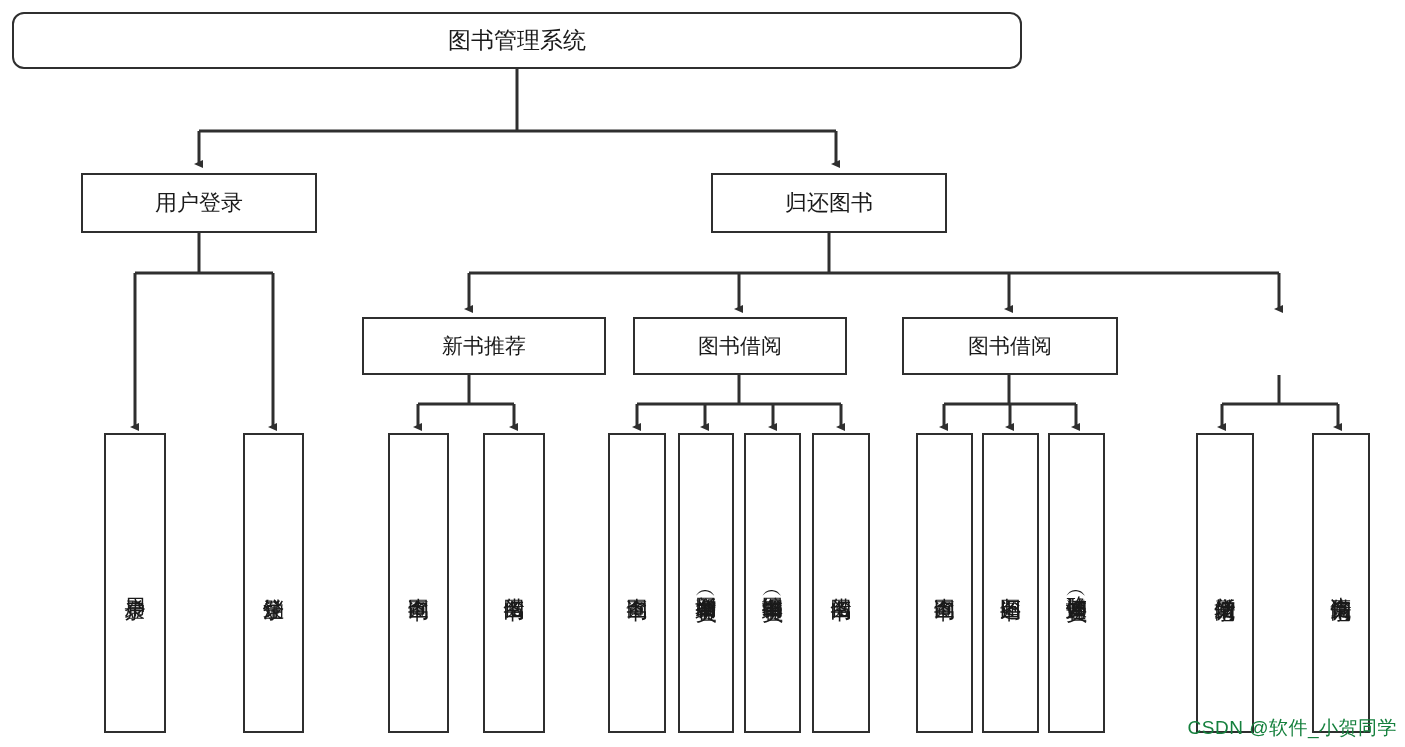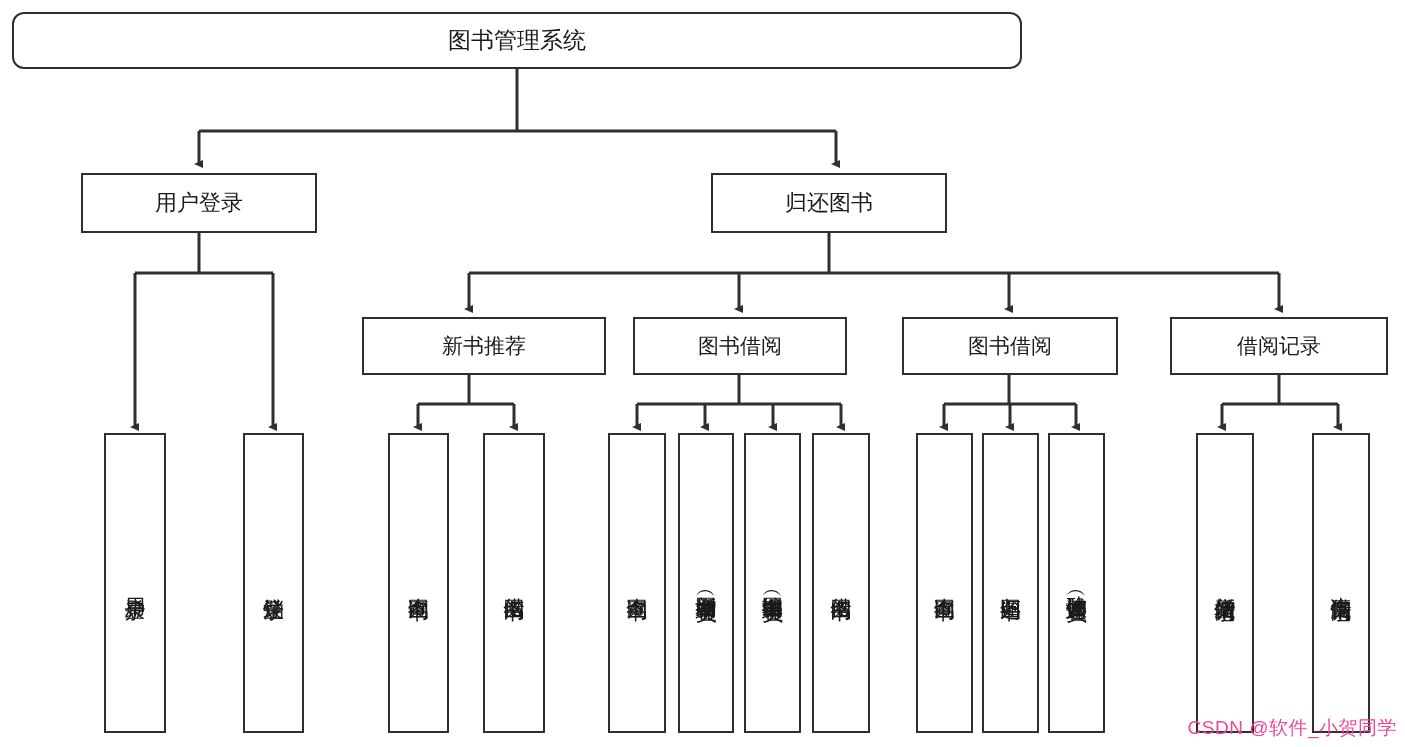--- a/index.html
+++ b/index.html
@@ -59,21 +59,21 @@
     writing-mode: vertical-rl;
     text-orientation: upright;
     display: block;
     white-space: nowrap;
   }
   .watermark {
     position: absolute;
     right: 8px;
     bottom: 6px;
     font-size: 19px;
-    color: #ec4899;
+    color: #15803d;
     z-index: 5;
     white-space: nowrap;
     letter-spacing: 0.5px;
   }
 </style>
 </head>
 <body>
 
 <div id="canvas">
 
@@ -140,23 +140,20 @@
 
   <div class="node level2" style="left:362px; top:317px; width:244px; height:58px;">
     <span>新书推荐</span>
   </div>
   <div class="node level2" style="left:633px; top:317px; width:214px; height:58px;">
     <span>图书借阅</span>
   </div>
   <div class="node level2" style="left:902px; top:317px; width:216px; height:58px;">
     <span>图书借阅</span>
   </div>
-  <div class="node level2" style="left:1170px; top:317px; width:218px; height:58px;">
-    <span>借阅记录</span>
-  </div>
 
   <div class="node leaf" style="left:104px; top:433px; width:62px; height:300px;">
     <span class="vtext">用户登录</span>
   </div>
   <div class="node leaf" style="left:243px; top:433px; width:61px; height:300px;">
     <span class="vtext">注销登录</span>
   </div>
 
   <div class="node leaf" style="left:388px; top:433px; width:61px; height:300px;">
     <span class="vtext">查询图书</span>

